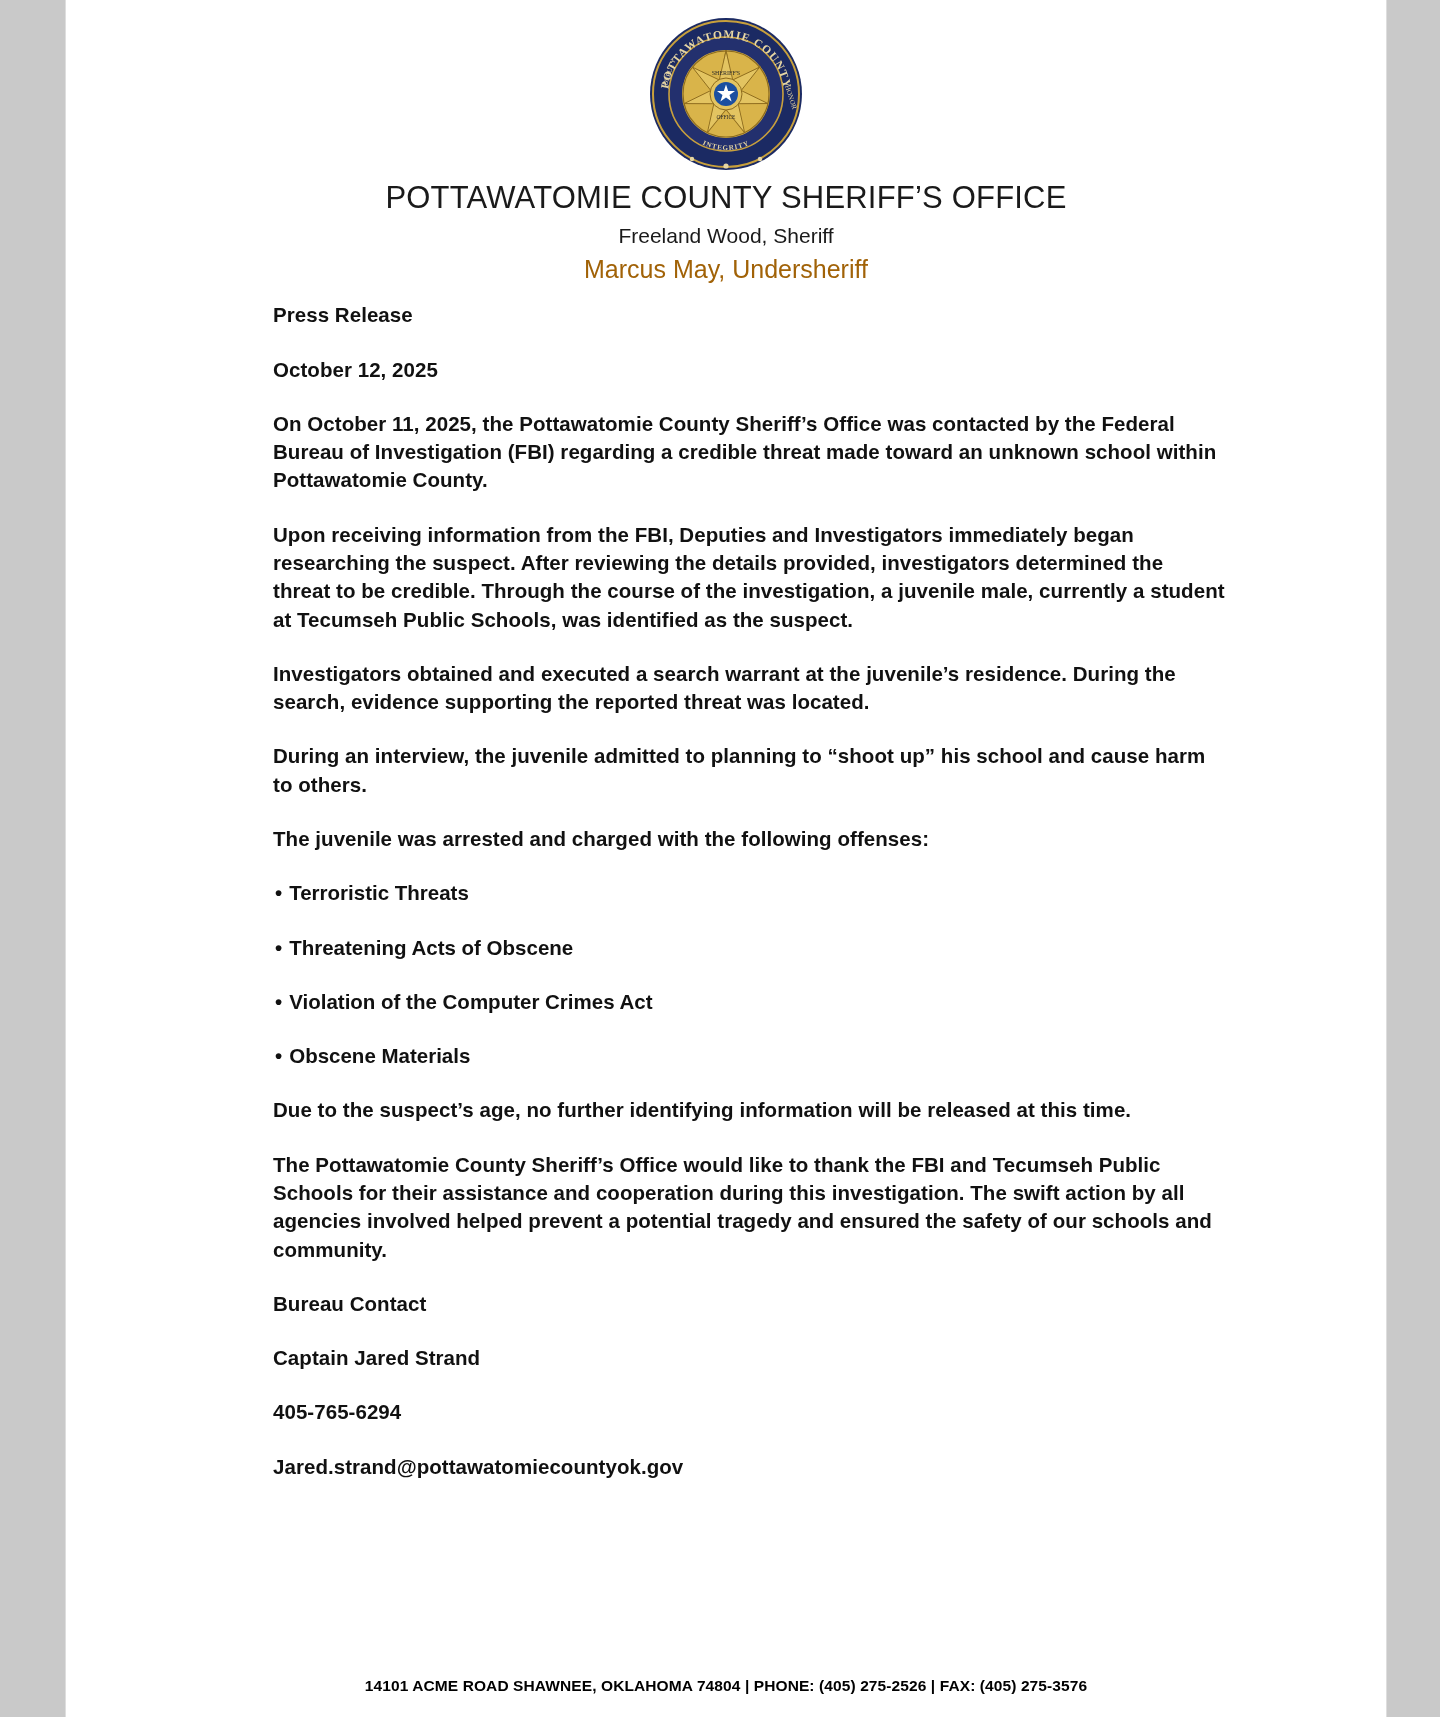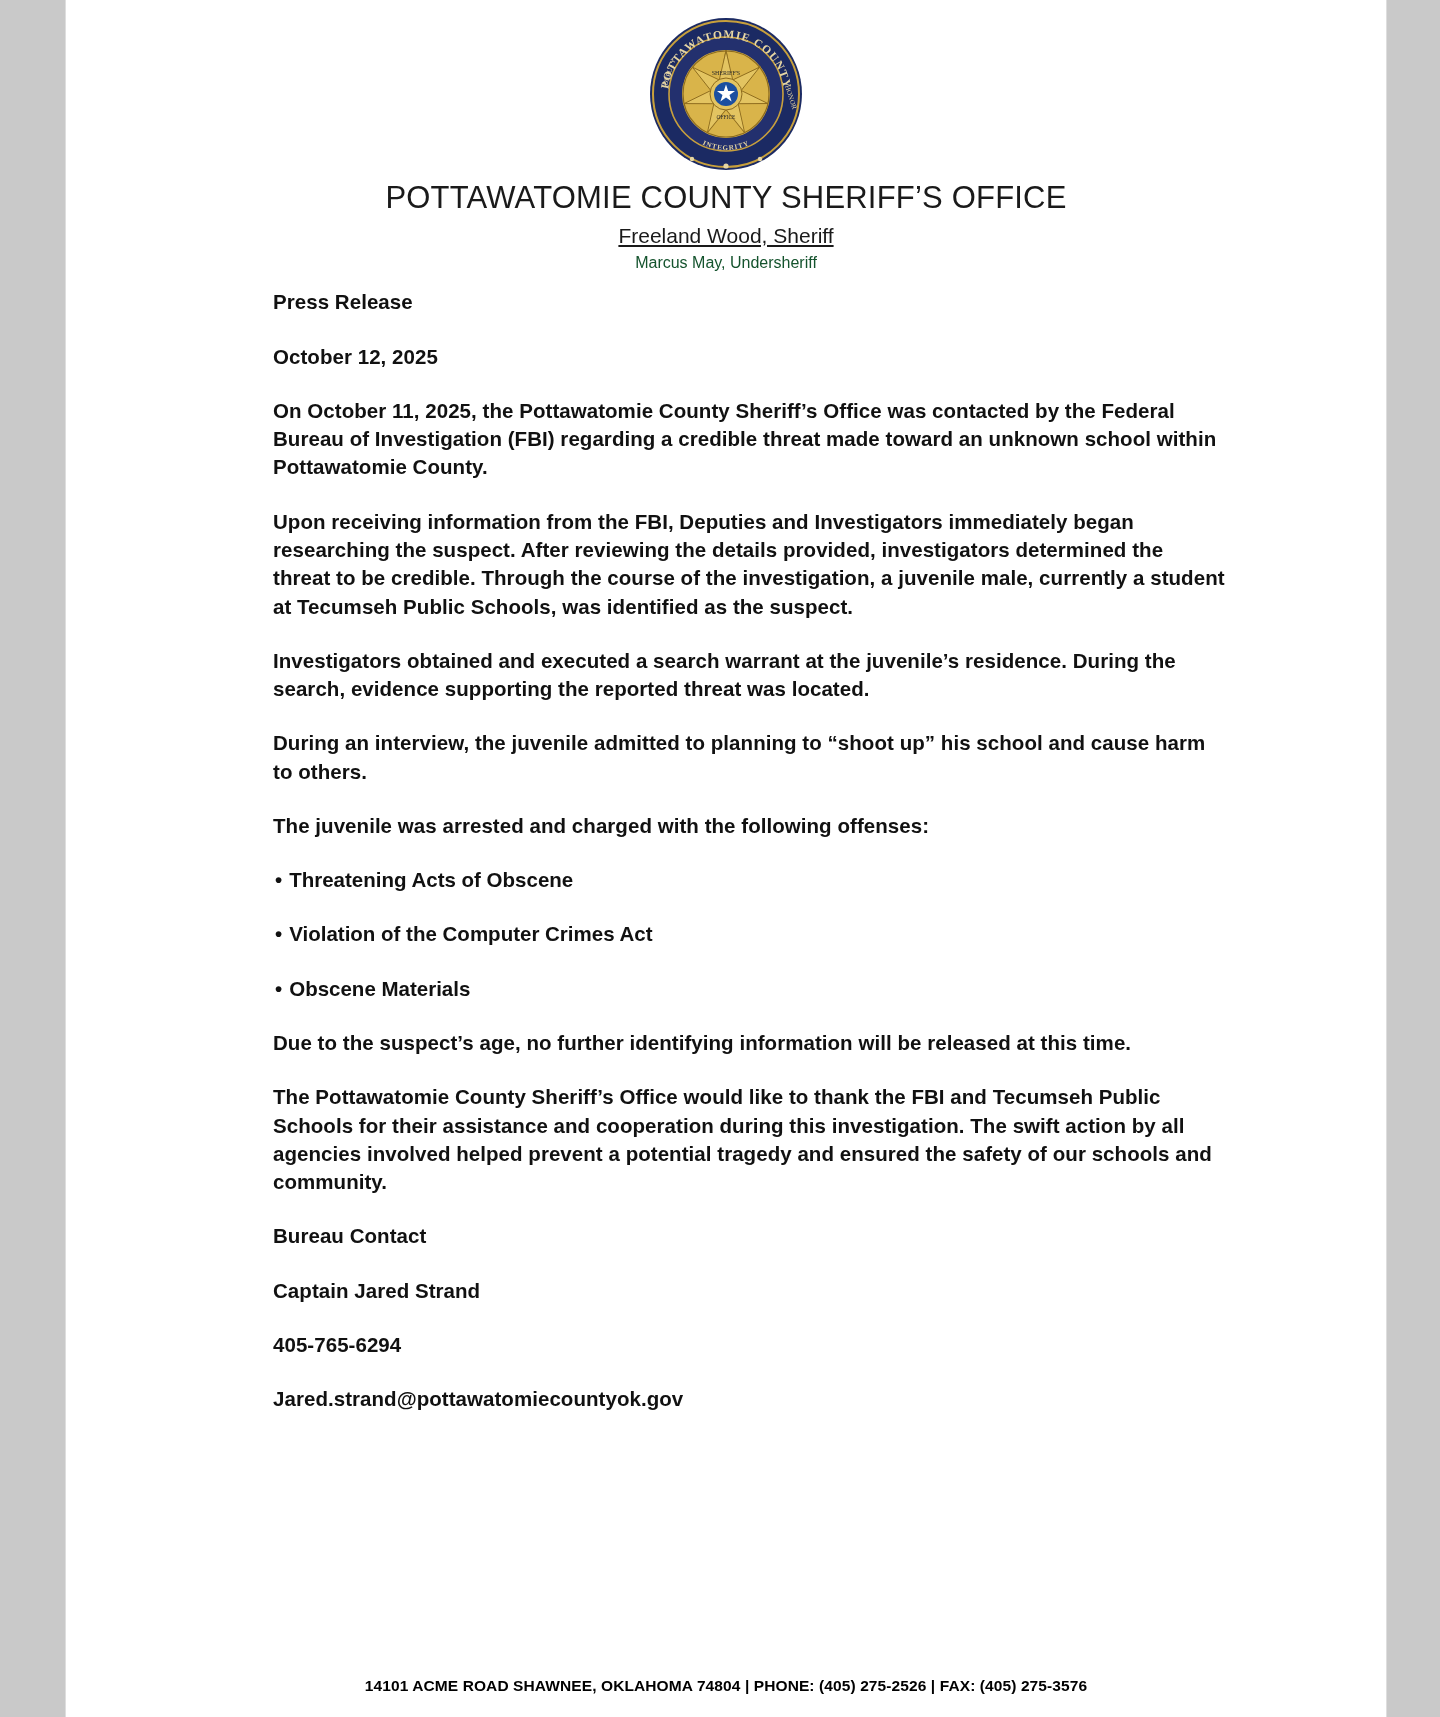--- a/index.html
+++ b/index.html
@@ -46,25 +46,24 @@
     letter-spacing: 0.2px;
     font-weight: 400;
     line-height: 1.15;
   }
   .org-sub {
     font-size: 21px;
     color: #1a1a1a;
     font-weight: 400;
     line-height: 1.45;
     margin-top: 5px;
-    text-decoration: underline;
   }
   .org-sub2 {
-    font-size: 16px;
-    color: #14532d;
+    font-size: 25px;
+    color: #a16207;
     font-weight: 400;
     line-height: 1.45;
   }
 
   .body-wrap {
     padding: 0 160px 0 162px;
     margin-top: 14px;
     margin-left: 45px;
   }
   .para {
@@ -174,20 +173,21 @@
   <div class="body-wrap">
     <p class="para">Press Release</p>
     <p class="para">October 12, 2025</p>
 
     <p class="para">On October 11, 2025, the Pottawatomie County Sheriff’s Office was contacted by the Federal Bureau of Investigation (FBI) regarding a credible threat made toward an unknown school within Pottawatomie County.</p>
     <p class="para">Upon receiving information from the FBI, Deputies and Investigators immediately began researching the suspect. After reviewing the details provided, investigators determined the threat to be credible. Through the course of the investigation, a juvenile male, currently a student at Tecumseh Public Schools, was identified as the suspect.</p>
     <p class="para">Investigators obtained and executed a search warrant at the juvenile’s residence. During the search, evidence supporting the reported threat was located.</p>
     <p class="para">During an interview, the juvenile admitted to planning to “shoot up” his school and cause harm to others.</p>
     <p class="para">The juvenile was arrested and charged with the following offenses:</p>
 
+    <p class="bullet"><span class="dot">•</span><span>Terroristic Threats</span></p>
     <p class="bullet"><span class="dot">•</span><span>Threatening Acts of Obscene</span></p>
     <p class="bullet"><span class="dot">•</span><span>Violation of the Computer Crimes Act</span></p>
     <p class="bullet"><span class="dot">•</span><span>Obscene Materials</span></p>
 
     <p class="para">Due to the suspect’s age, no further identifying information will be released at this time.</p>
     <p class="para">The Pottawatomie County Sheriff’s Office would like to thank the FBI and Tecumseh Public Schools for their assistance and cooperation during this investigation. The swift action by all agencies involved helped prevent a potential tragedy and ensured the safety of our schools and community.</p>
 
     <p class="para">Bureau Contact</p>
     <p class="para">Captain Jared Strand</p>
     <p class="para">405-765-6294</p>

